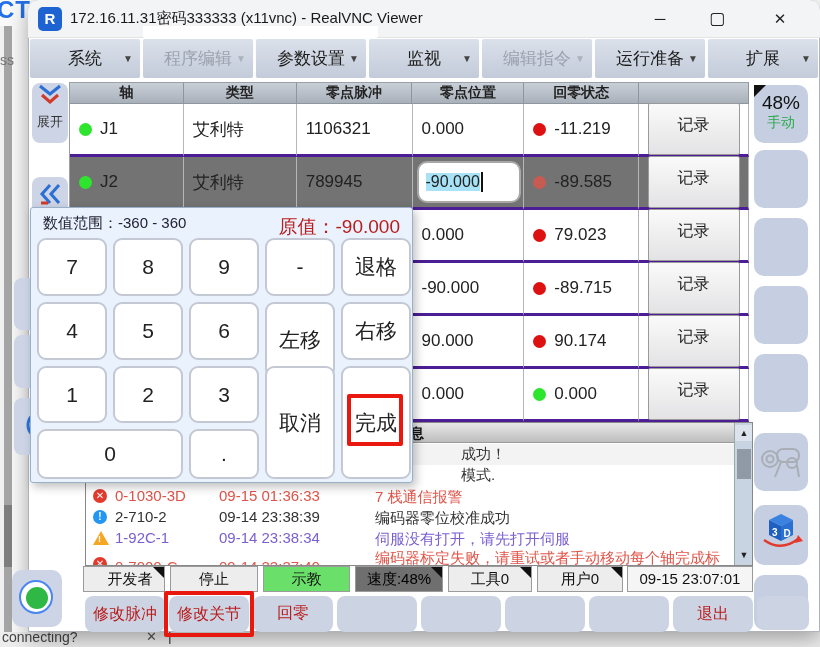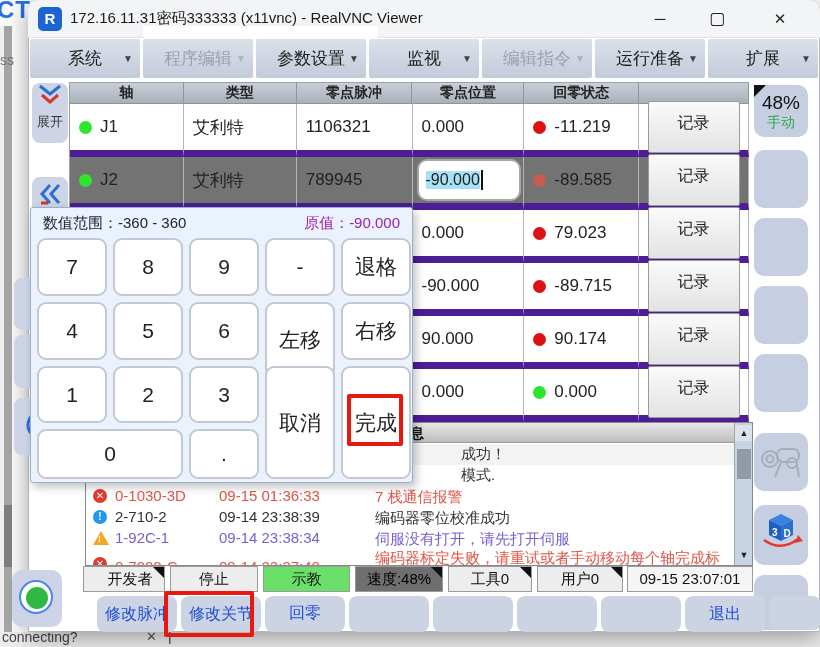--- a/index.html
+++ b/index.html
@@ -43,21 +43,21 @@
   .side-btn{background:#ccd4e6;border-radius:8px;z-index:5;text-align:center;}
   .side-btn .lbl{font-size:13px;color:#333;display:block;margin-top:2px;}
   .green-btn{left:12px;top:570px;width:50px;height:57px;z-index:5;background:#ccd4e6;border-radius:10px;}
   .green-btn .ring{position:absolute;left:7px;top:10px;width:34px;height:34px;border:2px solid #4a86ee;
     border-radius:50%;background:#fff;}
   .green-btn .core{position:absolute;left:14px;top:17px;width:22px;height:22px;border-radius:50%;background:#2fb944;}
 
   
   .table{left:69px;top:82px;width:680px;z-index:2;border-left:1px solid #9aa0a8;border-top:1px solid #9aa0a8;}
   .trow{display:flex;}
-  .tcell{border-right:1px solid #b2b7bd;border-bottom:7px solid #4c1d95;display:flex;align-items:center;
+  .tcell{border-right:1px solid #b2b7bd;border-bottom:3px solid #4c1d95;display:flex;align-items:center;
     font-size:17px;color:#222;padding-left:9px;background:#fff;}
   .thead .tcell{height:21px;background:linear-gradient(#c9cfd7,#a8b0ba);font-size:14px;font-weight:bold;
     justify-content:center;padding-left:0;border-right:1px solid #8f959c;border-bottom:1px solid #8f959c;}
   .tbody-row .tcell{height:53px;}
   .c1{width:114px;} .c2{width:113px;} .c3{width:116px;} .c4{width:112px;} .c5{width:115px;} .c6{width:110px;justify-content:center;padding-left:0;}
   .row-selected .tcell{background:#737373;}
   .dot{width:13px;height:13px;border-radius:50%;margin-right:8px;flex:0 0 auto;}
   .dot-green{background:#2ee52e;} .dot-red{background:#dd1111;} .dot-red-dim{background:#c75b51;}
   .rec-btn{width:92px;height:52px;background:linear-gradient(#fafafa,#e3e3e5);border:1px solid #9a9a9a;
     border-radius:2px;font-size:16px;color:#222;text-align:center;line-height:42px;}
@@ -82,37 +82,37 @@
     border-right:8px solid transparent;border-bottom:14px solid #f5a623;line-height:17px;font-size:9px;text-indent:-3px;}
   .log-code{position:absolute;left:29px;top:1px;} .log-time{position:absolute;left:133px;top:1px;}
   .log-msg{position:absolute;left:289px;top:1px;right:4px;line-height:19px;}
   .log-tail{position:absolute;left:330px;top:1px;margin-left:45px;}
   .t-red{color:#e05449;} .t-purple{color:#7a5fd0;} .t-black{color:#333;}
 
   
   .keypad{left:30px;top:207px;width:383px;height:276px;background:#eaf3fd;border:1px solid #9ab0c8;
     border-radius:3px;box-shadow:3px 4px 10px rgba(0,0,0,.25);z-index:10;}
   .kp-range{position:absolute;left:12px;top:6px;font-size:15px;color:#223;}
-  .kp-orig{position:absolute;right:12px;top:6px;font-size:15px;color:#a21caf;}
+  .kp-orig{position:absolute;right:12px;top:6px;font-size:19px;color:#b91c1c;}
   .key{position:absolute;background:#fff;border:2px solid #c3c8d2;border-radius:9px;font-size:21px;color:#222;
     display:flex;align-items:center;justify-content:center;}
 
   
   .rs-btn{left:754px;width:54px;background:#c5cfe1;border-radius:10px;z-index:2;text-align:center;position:absolute;}
   .corner-tl:before{content:"";position:absolute;left:0;top:0;border-top:12px solid #111;border-right:12px solid transparent;}
   .corner-tr:before{content:"";position:absolute;right:0;top:0;border-top:11px solid #111;border-left:11px solid transparent;}
   .rs-speed{font-size:19px;color:#111;margin-top:7px;}
   .rs-mode{font-size:14px;color:#2aa84a;}
 
   
   .st-cell{top:566px;height:26px;background:#ededed;border:1px solid #9b9b9b;font-size:15px;color:#111;
     text-align:center;line-height:24px;z-index:2;position:absolute;}
   .st-teach{background:#6ae06a;} .st-speed{background:#6f6f6f;color:#000;} .st-time{background:#f5f5f5;}
-  .bot-btn{top:596px;height:36px;width:80px;background:#ccd4e4;border-radius:8px;font-size:16px;color:#1d4ed8;
-    text-align:center;line-height:36px;z-index:2;position:absolute;margin-left:12px;}
+  .bot-btn{top:596px;height:36px;width:80px;background:#ccd4e4;border-radius:8px;font-size:16px;color:#b91c1c;
+    text-align:center;line-height:36px;z-index:2;position:absolute;}
 
   
   .red-rect{border:4px solid #e8180f;z-index:20;border-radius:2px;}
 </style>
 </head>
 <body>
 
 <div class="canvas">
 
   <div class="abs bg-strip"></div>
@@ -333,21 +333,21 @@
       <span class="log-msg t-purple">伺服没有打开，请先打开伺服</span>
     </div>
     <div class="log-row" style="top:126px;height:36px;">
       <span class="log-icon li-err" style="top:8px;">✕</span>
       <span class="log-code t-red" style="top:9px;">0-7000-C</span>
       <span class="log-time t-red" style="top:9px;">09-14 23:37:40</span>
       <span class="log-msg t-red" style="top:-1px;">编码器标定失败，请重试或者手动移动每个轴完成标定</span>
     </div>
   </div>
 
-  <div class="rs-btn corner-tl" style="top:85px;height:52px;">
+  <div class="rs-btn corner-tl" style="top:85px;height:58px;">
     <div class="rs-speed">48%</div>
     <div class="rs-mode">手动</div>
   </div>
   <div class="rs-btn" style="top:150px;height:58px;"></div>
   <div class="rs-btn" style="top:218px;height:58px;"></div>
   <div class="rs-btn" style="top:286px;height:58px;"></div>
   <div class="rs-btn" style="top:354px;height:58px;"></div>
   <div class="rs-btn" style="top:433px;height:58px;">
     <span>
       <svg width="48" height="50" viewBox="0 0 48 50" style="margin-top:4px;">

